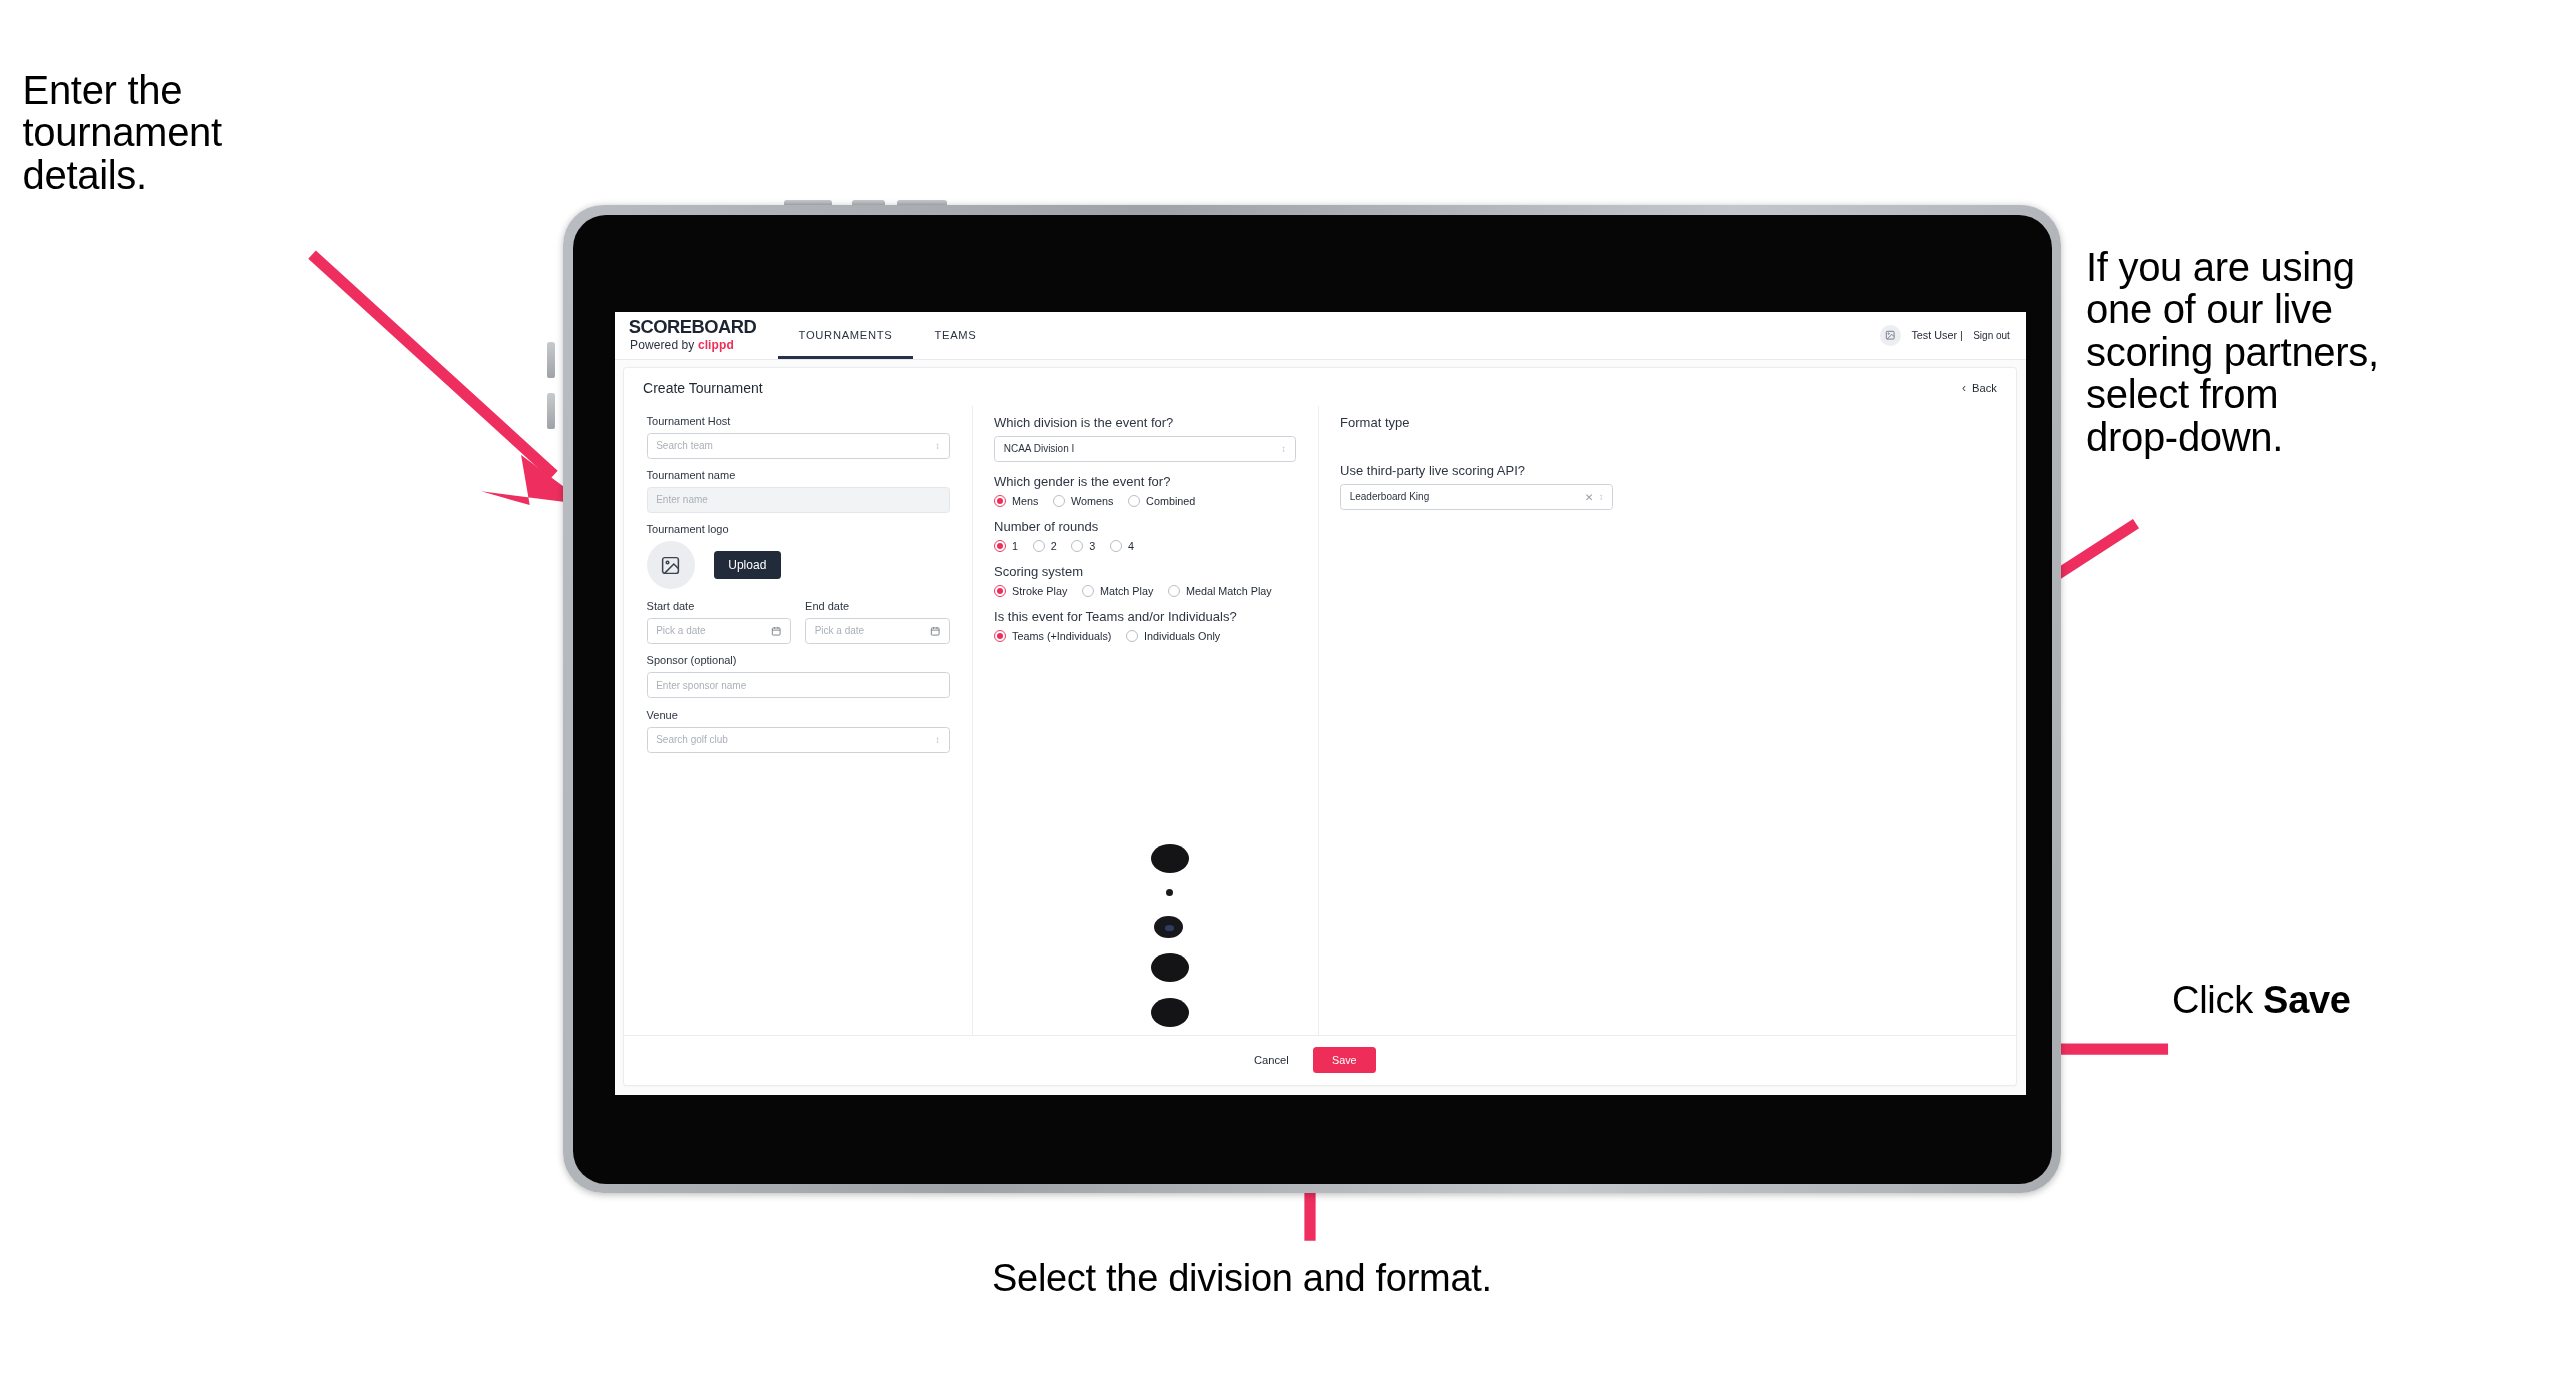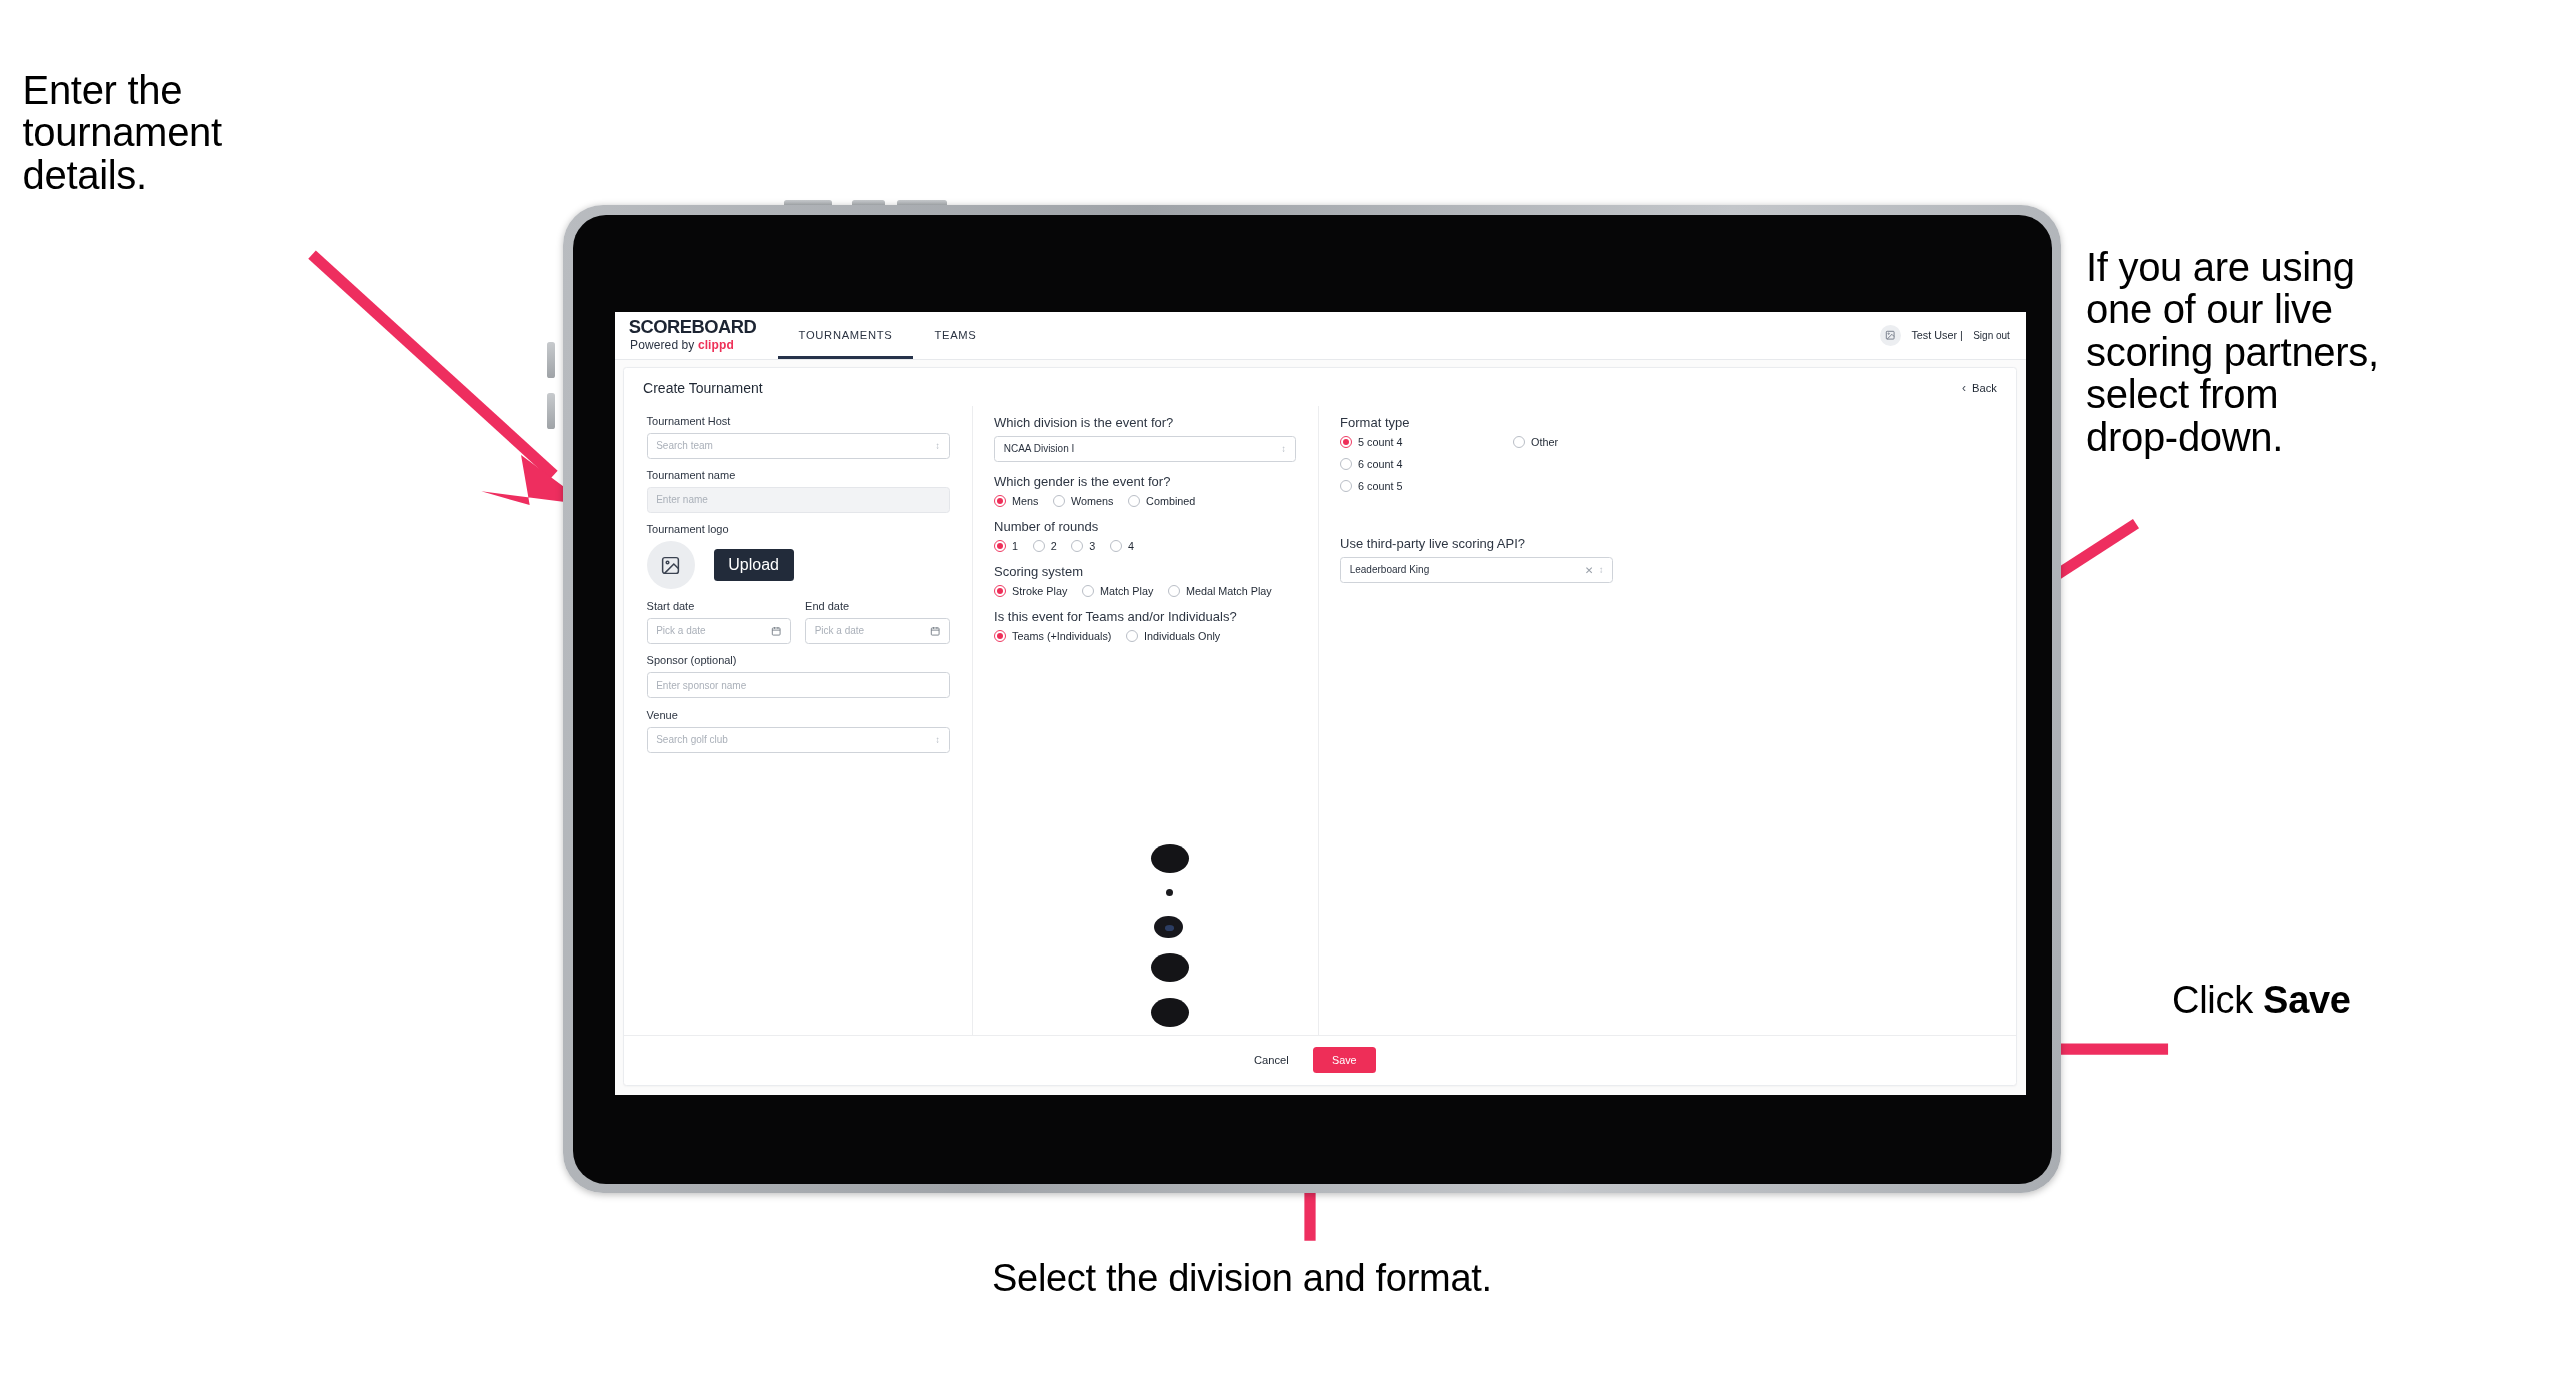--- a/index.html
+++ b/index.html
@@ -163,21 +163,21 @@
   .input .clear-x { margin-left:auto; color:#9aa1aa; font-size: 10.4px; padding-right: 5.2px;}
   .input .spin.with-x { margin-left: 0; }
 
   
   .logo-row { display:flex; align-items:center; gap:19px; margin-top: 3.5px; }
   .logo-circle {
     width: 48px; height:48px; border-radius:50%; background:#ebedf0;
     display:flex; align-items:center; justify-content:center; color:#3a4250;
   }
   .upload-btn {
-    background:#222b3a; color:#fff; font-size: 16px;
+    background:#222b3a; color:#fff; font-size: 12px;
     padding: 7px 14.7px; border-radius:3.5px; cursor:pointer;
   }
 
   .dates-row { display:flex; gap: 14px; }
   .dates-row > div { flex:1; }
 
   
   .radio-row { display:flex; align-items:center; gap: 6px; flex-wrap: wrap; margin-top: 1.7px; }
   .radio-item { display:flex; align-items:center; gap:6px; margin-right: 8.6px; cursor:pointer; }
   .radio {
@@ -431,42 +431,20 @@
                 <div class="radio-item">
                   <span class="radio"></span>
                   <span class="radio-label">Individuals Only</span>
                 </div>
               </div>
             </div>
 
             <div class="col" id="col-right">
 
               <div class="q-label first">Format type</div>
-              <div class="fmt-grid">
-                <div class="fmt-col-a">
-                  <div class="fmt-item radio-item">
-                    <span class="radio checked"></span>
-                    <span class="radio-label">5 count 4</span>
-                  </div>
-                  <div class="fmt-item radio-item">
-                    <span class="radio"></span>
-                    <span class="radio-label">6 count 4</span>
-                  </div>
-                  <div class="fmt-item radio-item">
-                    <span class="radio"></span>
-                    <span class="radio-label">6 count 5</span>
-                  </div>
-                </div>
-                <div class="fmt-col-b">
-                  <div class="fmt-item radio-item">
-                    <span class="radio"></span>
-                    <span class="radio-label">Other</span>
-                  </div>
-                </div>
-              </div>
 
               <div class="q-label" style="margin-top:33px;">Use third-party live scoring API?</div>
               <div class="input has-value" style="width:273px;">
                 <span>Leaderboard King</span>
                 <span class="clear-x">✕</span>
                 <span class="spin with-x">↕</span>
               </div>
             </div>
           </div>
 

